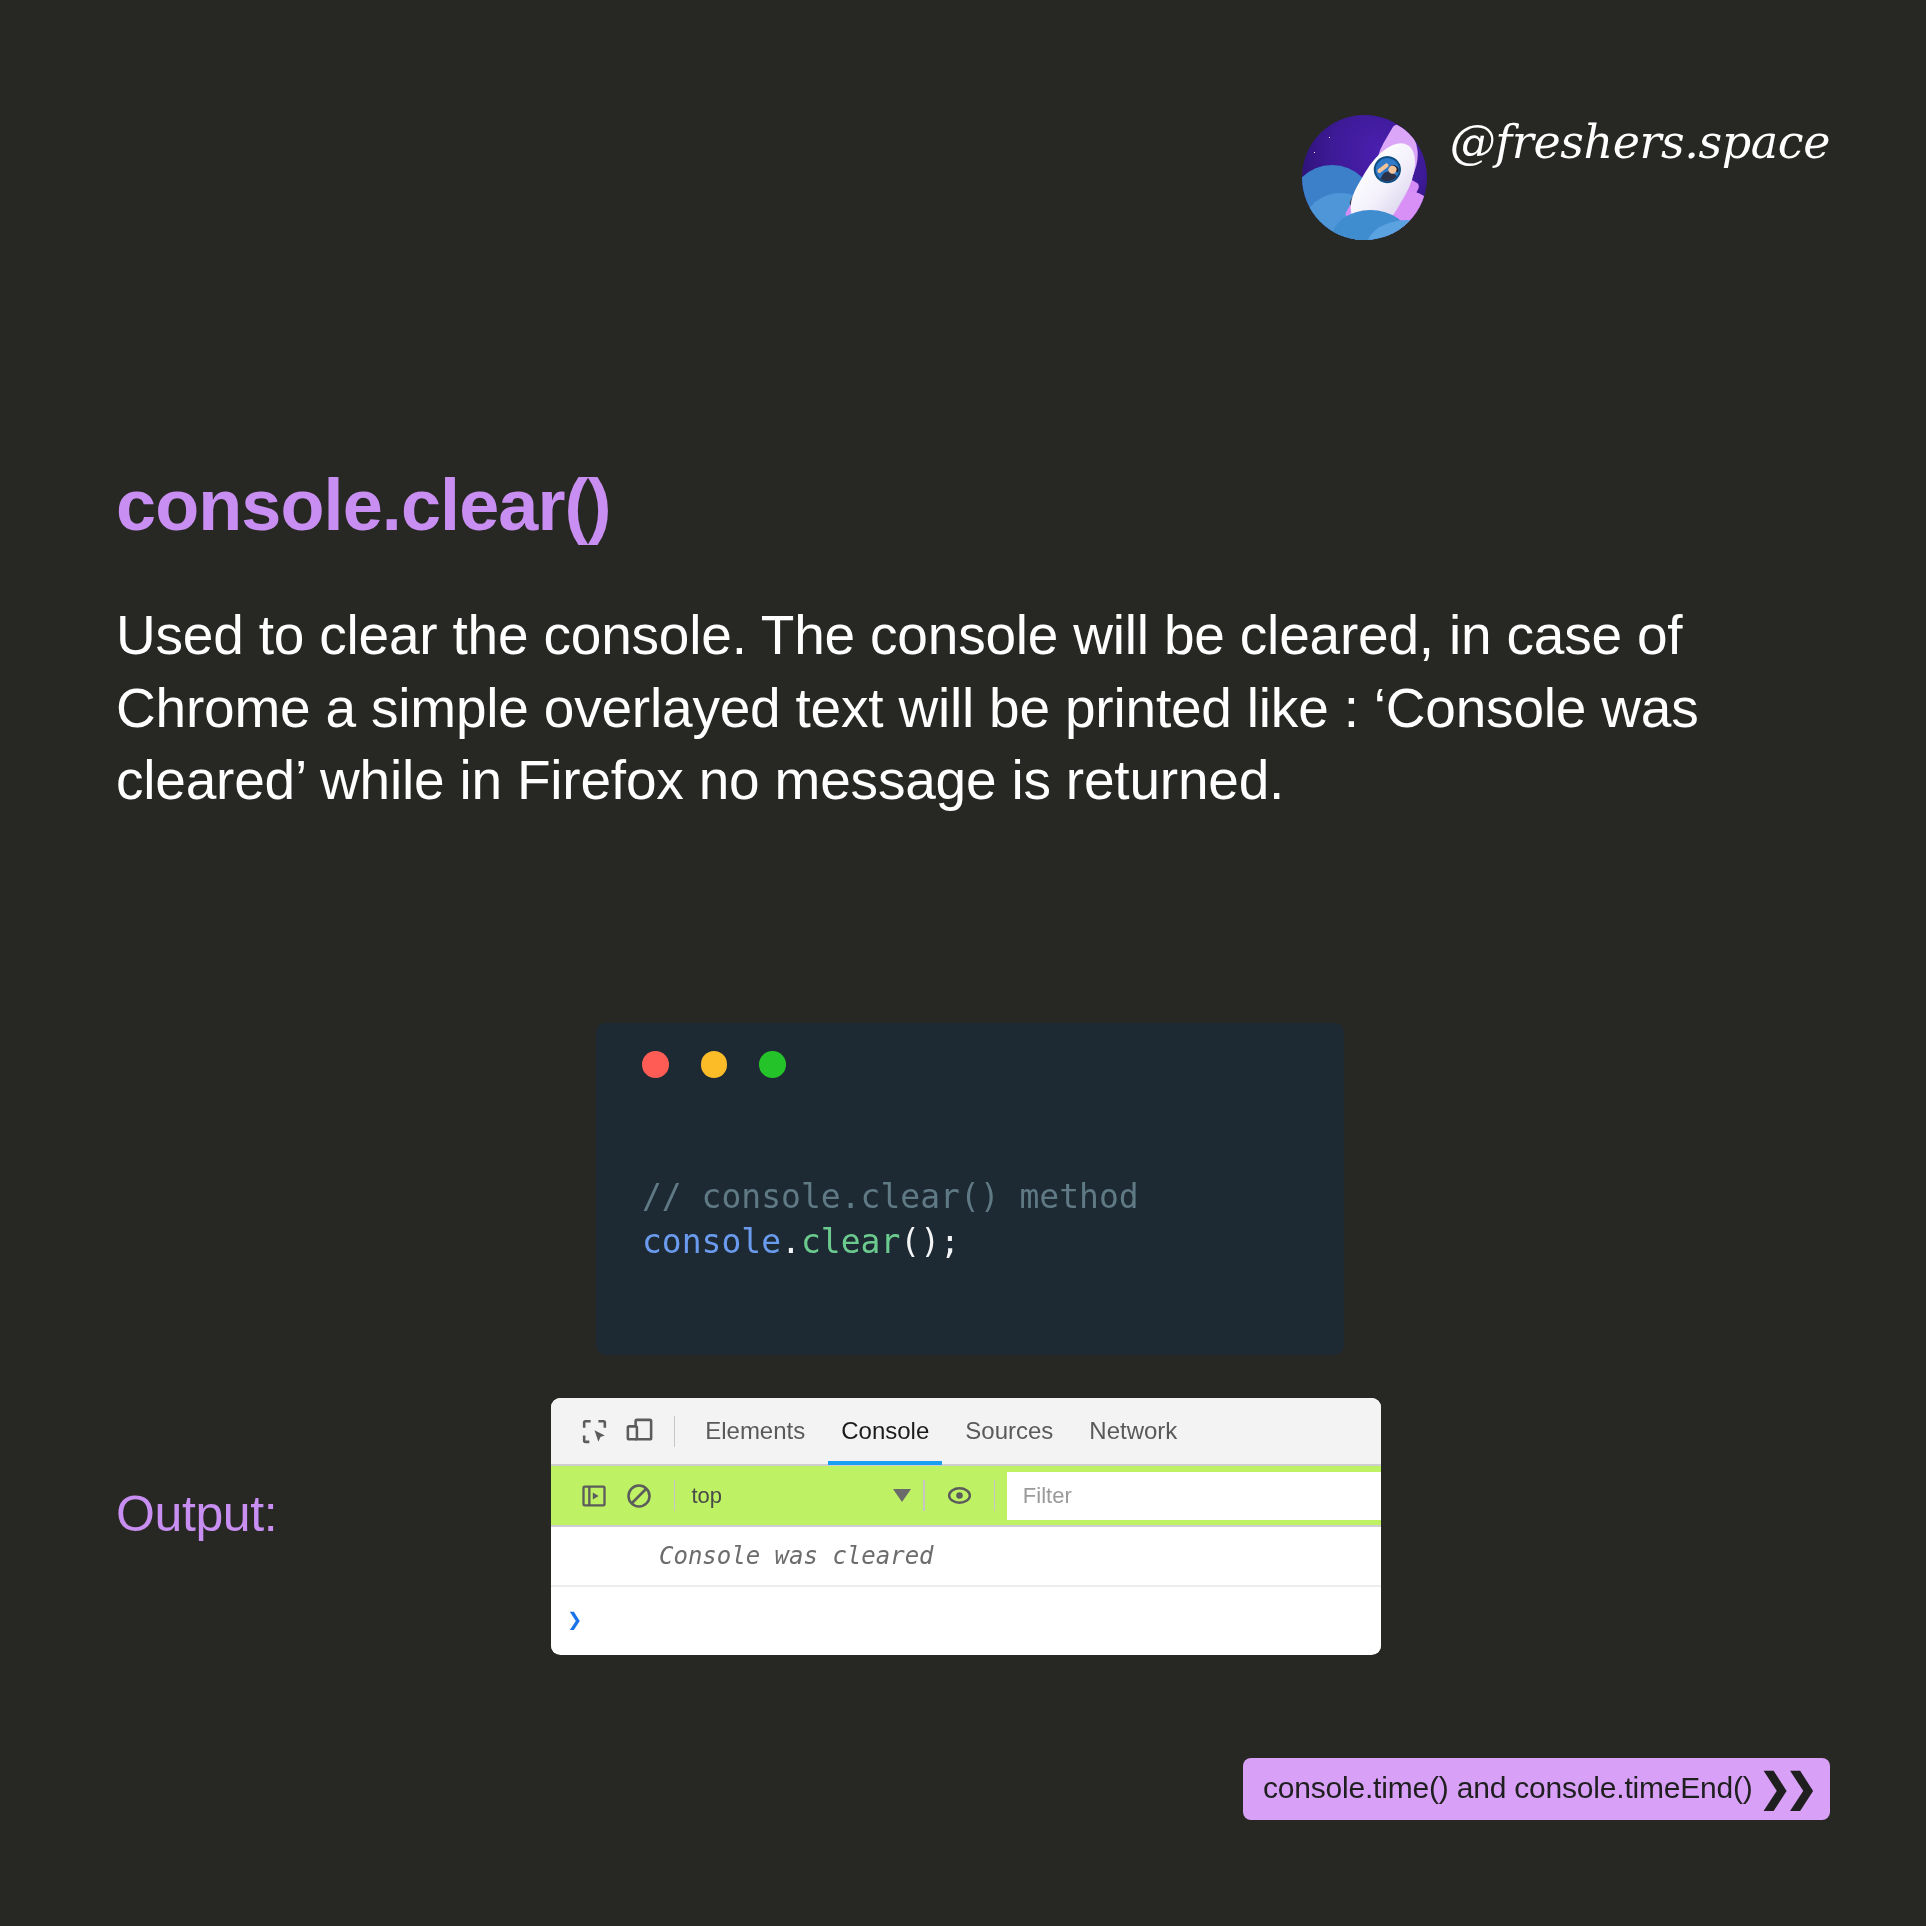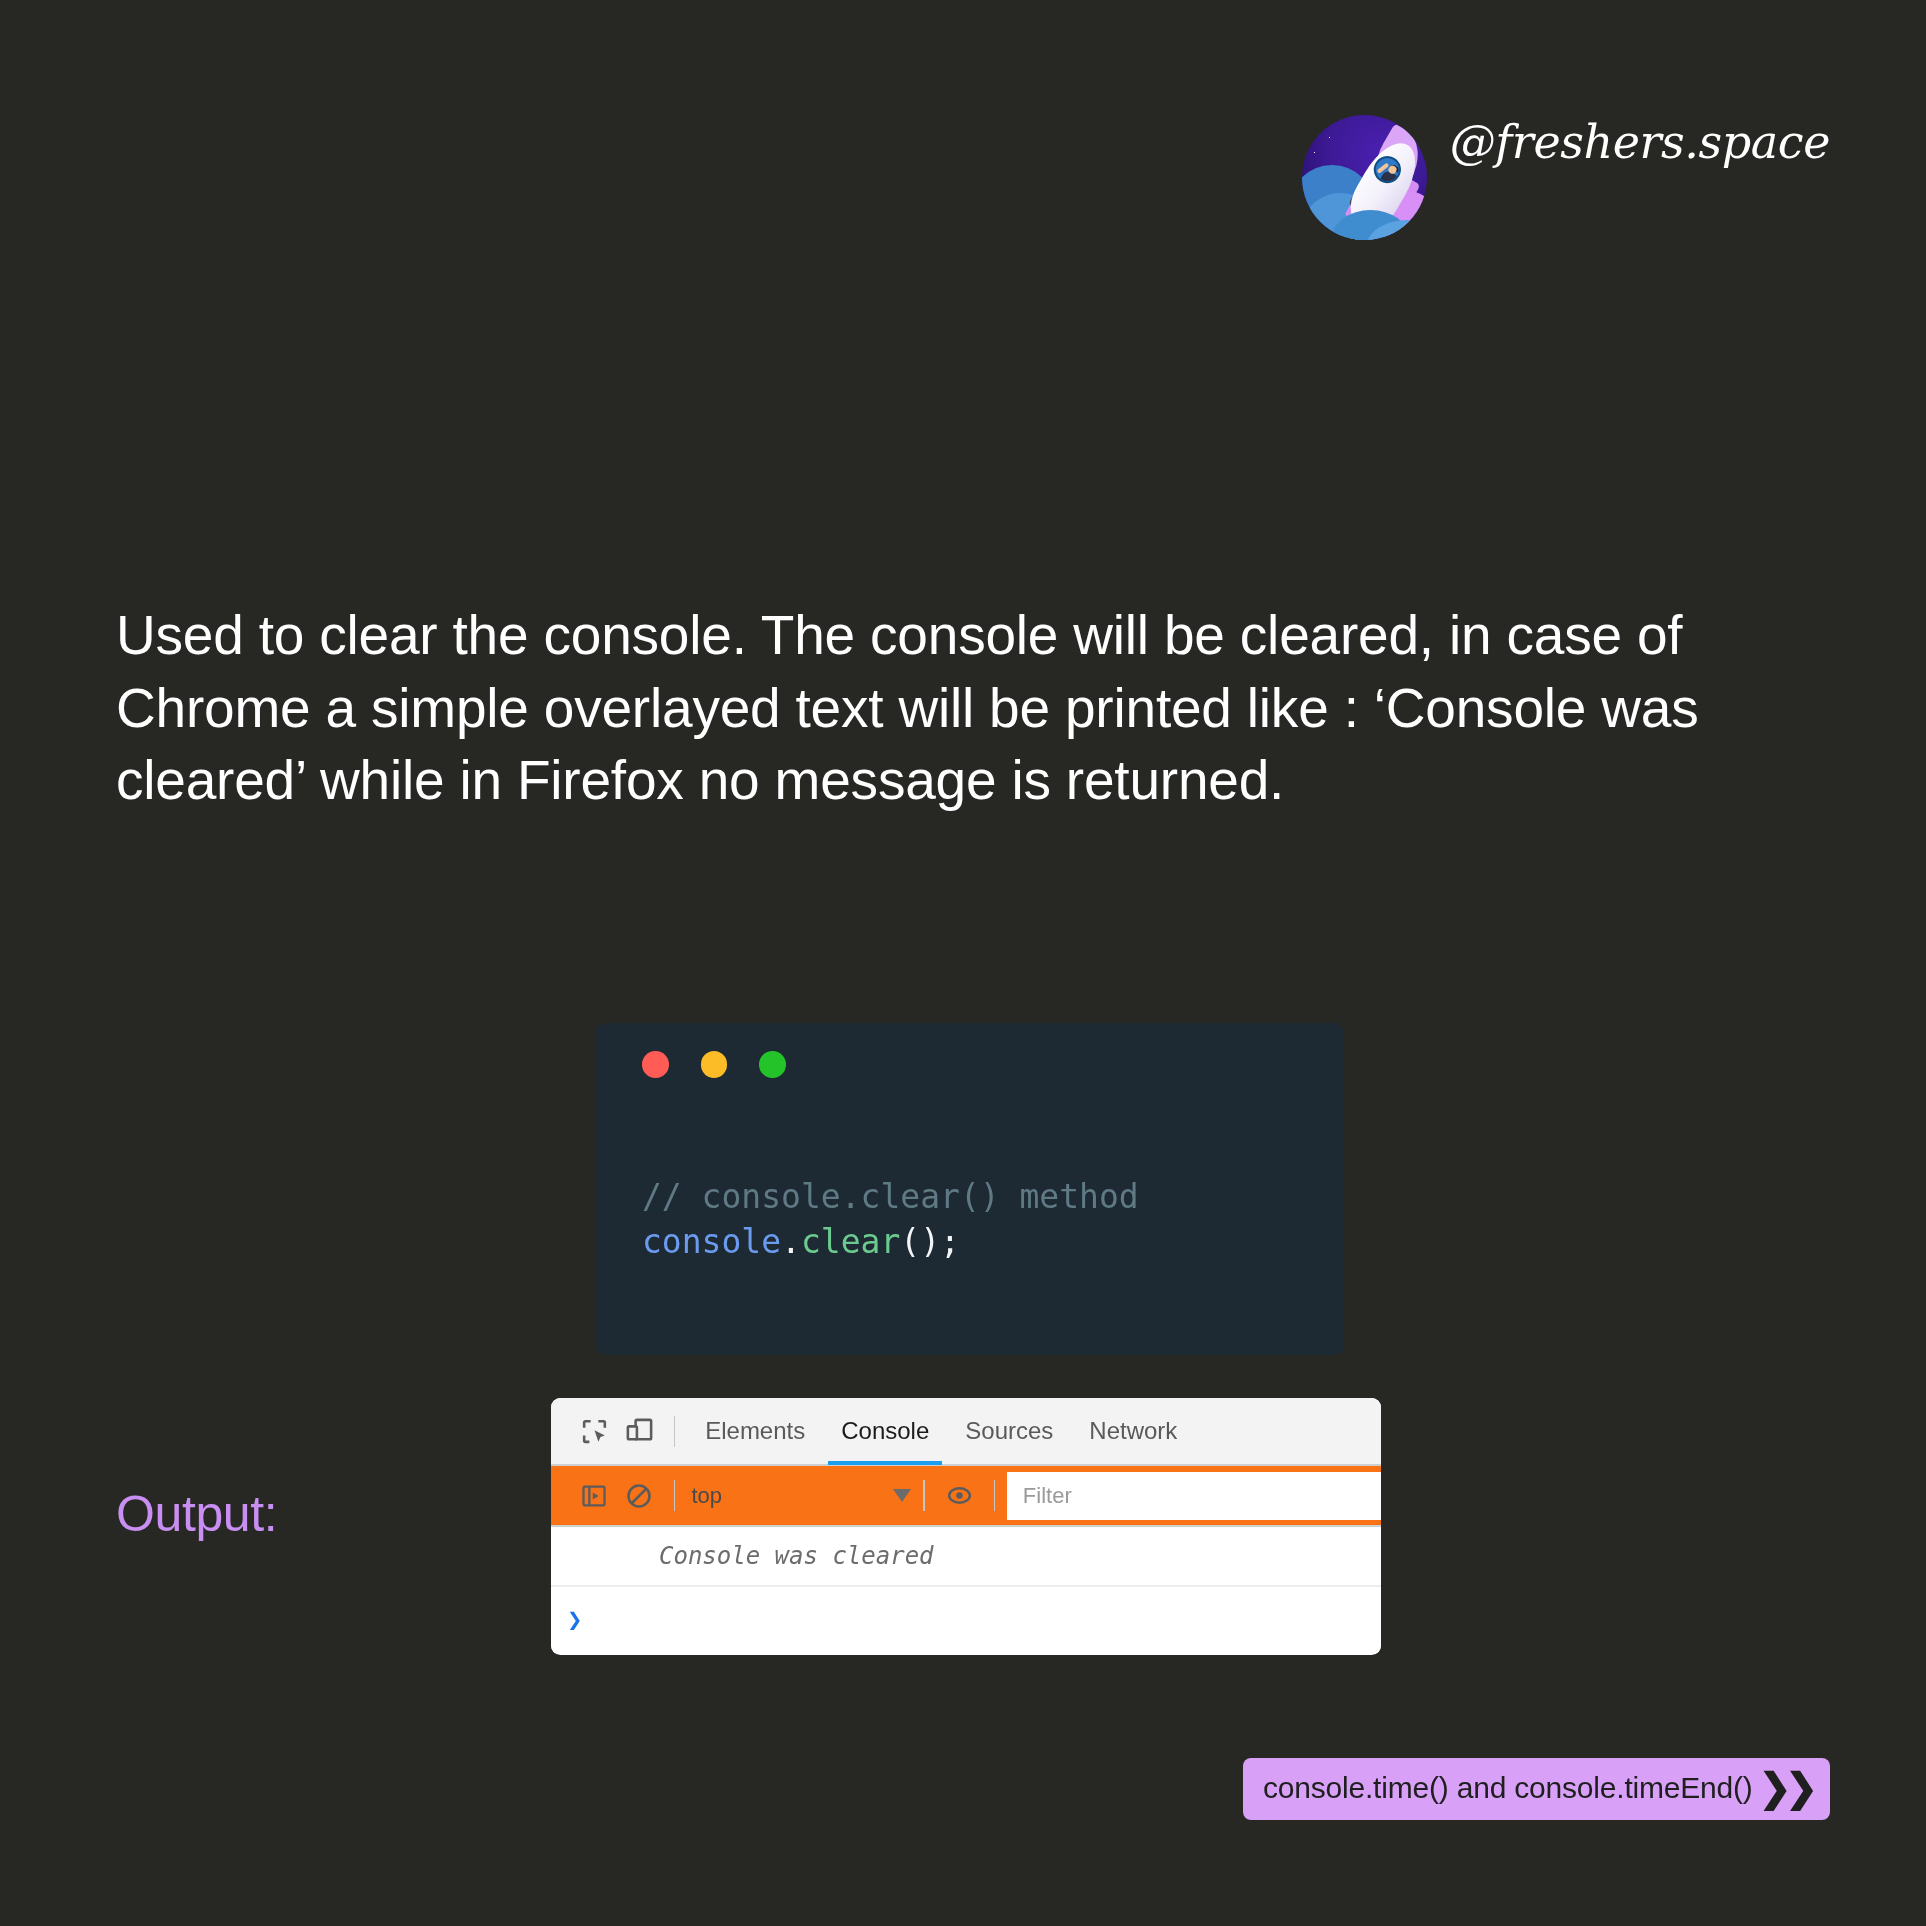--- a/index.html
+++ b/index.html
@@ -179,21 +179,21 @@
     position:relative; flex:0 0 auto; white-space:nowrap;
   }
   .dt-tab.active { color:#1b1b1b; }
   .dt-tab.active::after {
     content:""; position:absolute; left:5.1px; right:5.1px; bottom:0;
     height:4.3px; background:#1a9ff0;
   }
 
   .dt-filterbar {
     display:flex; align-items:center; height:61px;
-    background:#f97316; border-bottom:2.6px solid #cfcfcf;
+    background:#bef264; border-bottom:2.6px solid #cfcfcf;
     padding-left:20.5px;
   }
   .dt-ctx {
     font-family:"Liberation Sans", sans-serif;
     font-size:22px; color:#4a4a4a; margin-left:4.3px;
     display:flex; align-items:center; flex:0 0 auto;
   }
   .dt-ctx-spacer { width:171px; flex:0 0 auto; }
   .dt-caret {
     width:0; height:0; border-left:9.4px solid transparent;
@@ -258,20 +258,21 @@
         <div class="av-person-hair"></div>
         <div class="av-person-head"></div>
         <div class="av-person-arm"></div>
       </div>
       <div class="av-cloud-c"></div>
       <div class="av-cloud-d"></div>
     </div>
     <div class="handle">@freshers.space</div>
   </div>
 
+  <div class="title">console.clear()</div>
 
   <div class="body-copy">Used to clear the console. The console will be cleared, in case of Chrome a simple overlayed text will be printed like : ‘Console was cleared’ while in Firefox no message is returned.</div>
 
   <div class="code-card">
     <div class="dots">
       <span class="dot red"></span>
       <span class="dot amber"></span>
       <span class="dot green"></span>
     </div>
     <div class="code-body"><span class="c-comment">// console.clear() method</span>

